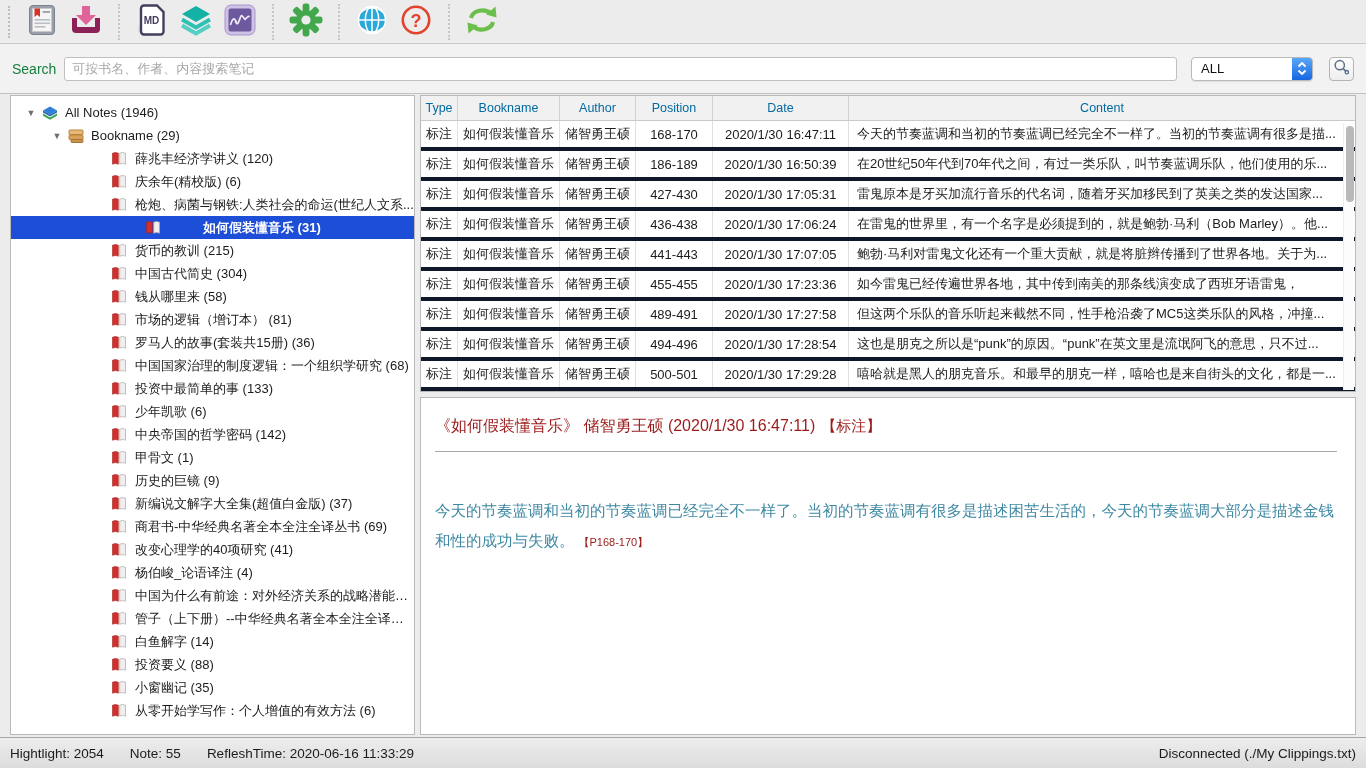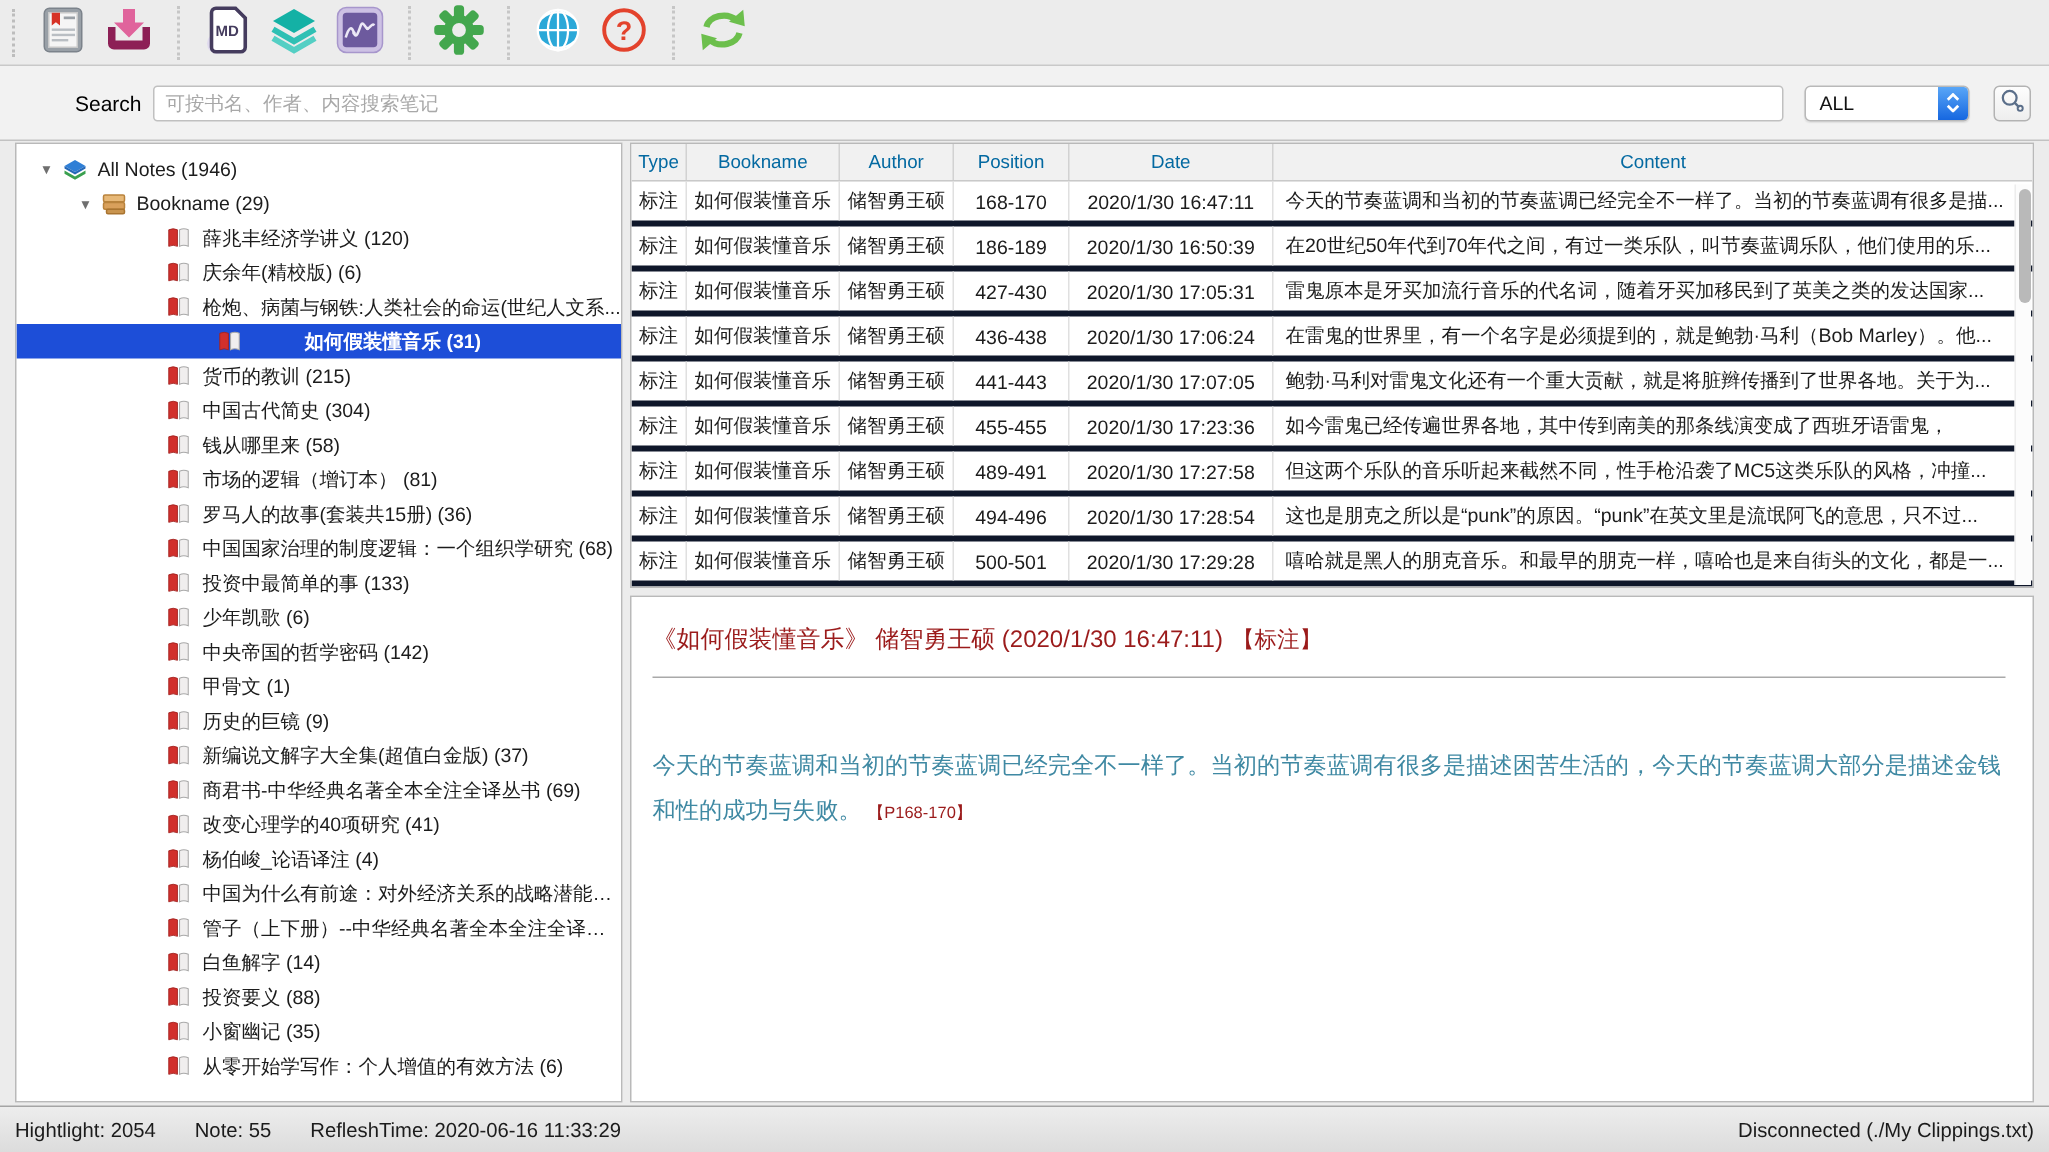--- a/index.html
+++ b/index.html
@@ -12,25 +12,25 @@
              display:flex; align-items:center; padding:0 6px; flex:0 0 auto; }
   .tb-handle { width:4px; height:32px; border-left:2px dotted #bdbdbd; margin:0 8px 0 2px; }
   .tb-sep { width:2px; height:36px; border-left:2px dotted #c6c6c6; margin:0 10px; }
   .tool-btn { width:40px; height:38px; display:flex; align-items:center; justify-content:center;
               background:transparent; border:none; cursor:default; margin:0 2px;text-decoration:underline; }
   .md-label { font-family:"Liberation Sans",sans-serif; font-weight:bold; }
 
   
   .search-row { height:50px; display:flex; align-items:center; padding:0 12px;
                 background:#f2f2f2; border-bottom:1px solid #c2c2c2; flex:0 0 auto; }
-  .search-label { font-size:14px; color:#000000; margin-right:8px;margin-left:38px; }
+  .search-label { font-size:14px; color:#15803d; margin-right:8px; }
   .search-input { flex:1; height:24px; border:1px solid #c0c0c0; border-radius:3px;
                   background:#fff; font-size:13px; padding:0 7px; color:#333; outline:none; }
   .search-input::placeholder { color:#a8a8a8; }
-  .filter-select { width:110px; height:24px; margin-left:14px; background:#fff;
+  .filter-select { width:122px; height:24px; margin-left:14px; background:#fff;
                    border:1px solid #b9b9b9; border-radius:4px; display:flex; align-items:center;
                    position:relative; box-shadow:0 1px 1px rgba(0,0,0,.08); }
   .filter-select .val { flex:1; font-size:13px; padding-left:9px; color:#111; }
   .filter-select .cap { width:20px; height:22px; margin:0; border-radius:0 3px 3px 0;
                         background:linear-gradient(#59a6f7,#1667e0); display:flex; flex-direction:column;
                         align-items:center; justify-content:center; gap:1px; }
   .cap svg { display:block; }
   .search-btn { width:25px; height:24px; margin-left:16px; border:1px solid #b3b3b3; border-radius:4px;
                 background:linear-gradient(#fdfdfd,#eeeeee); display:flex; align-items:center; justify-content:center; }
 

